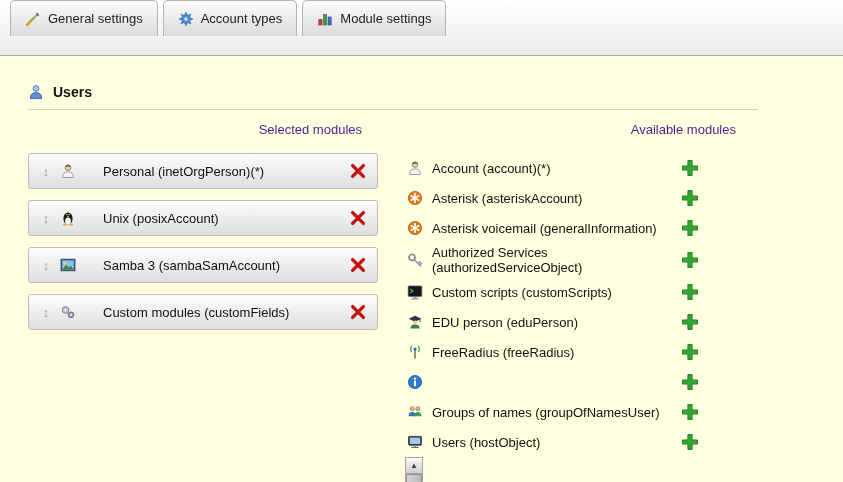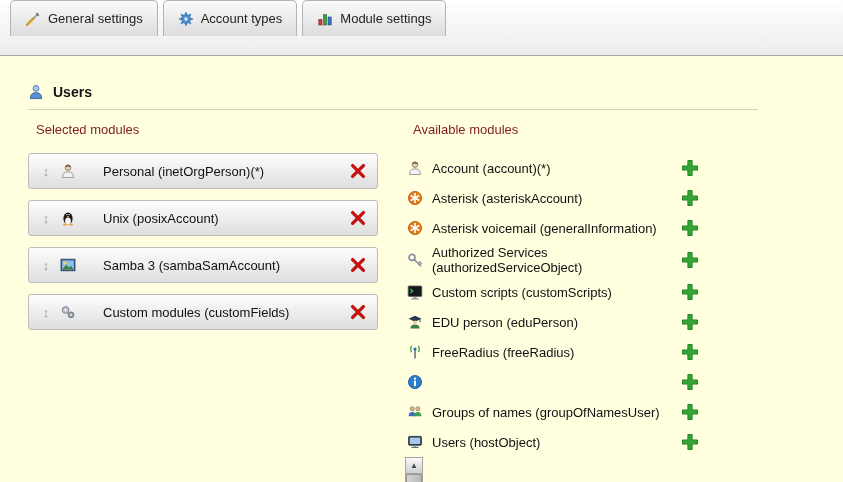--- a/index.html
+++ b/index.html
@@ -32,21 +32,21 @@
     border-color:#9a9a9a; position:relative; z-index:2;
   }
 
   
   .content { padding:28px 9px 0 28px; }
   .section-header { display:flex; align-items:center; gap:9px; font-weight:bold; font-size:14px; }
   .rule { border-top:1px solid #d4d4bc; width:730px; margin:9px 0 0; height:0; }
   .columns { display:flex; margin-top:12px; }
   .col-left { width:350px; }
   .col-right { width:347px; margin-left:27px; }
-  .col-heading { margin:0 8px 16px; color:#7f1d1d; }
+  .col-heading { margin:0 16px 16px; color:#4c1d95;text-align:right; }
 
   
   .sel-row {
     height:36px; display:flex; align-items:center;
     background:linear-gradient(#fdfdfd,#dedede);
     border:1px solid #bcbcbc; border-radius:3px;
     margin-bottom:11px; padding:0 10px; cursor:move;
   }
   .handle { width:14px; color:#999; font-size:13px; cursor:grab; text-align:center; }
   .sel-row .mod-icon { margin-left:7px; }

